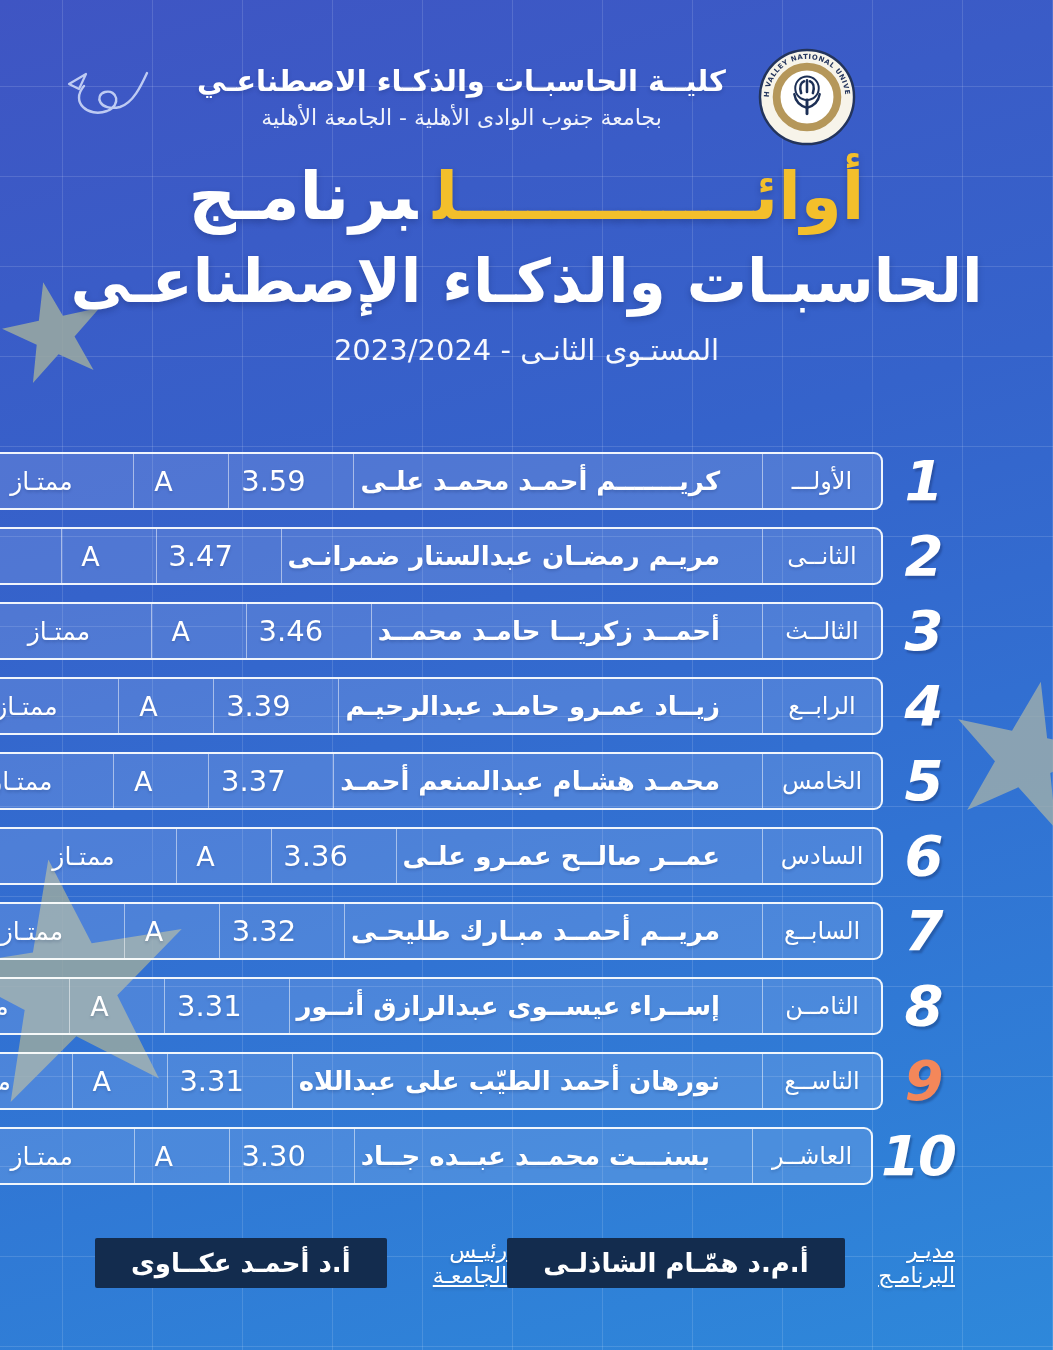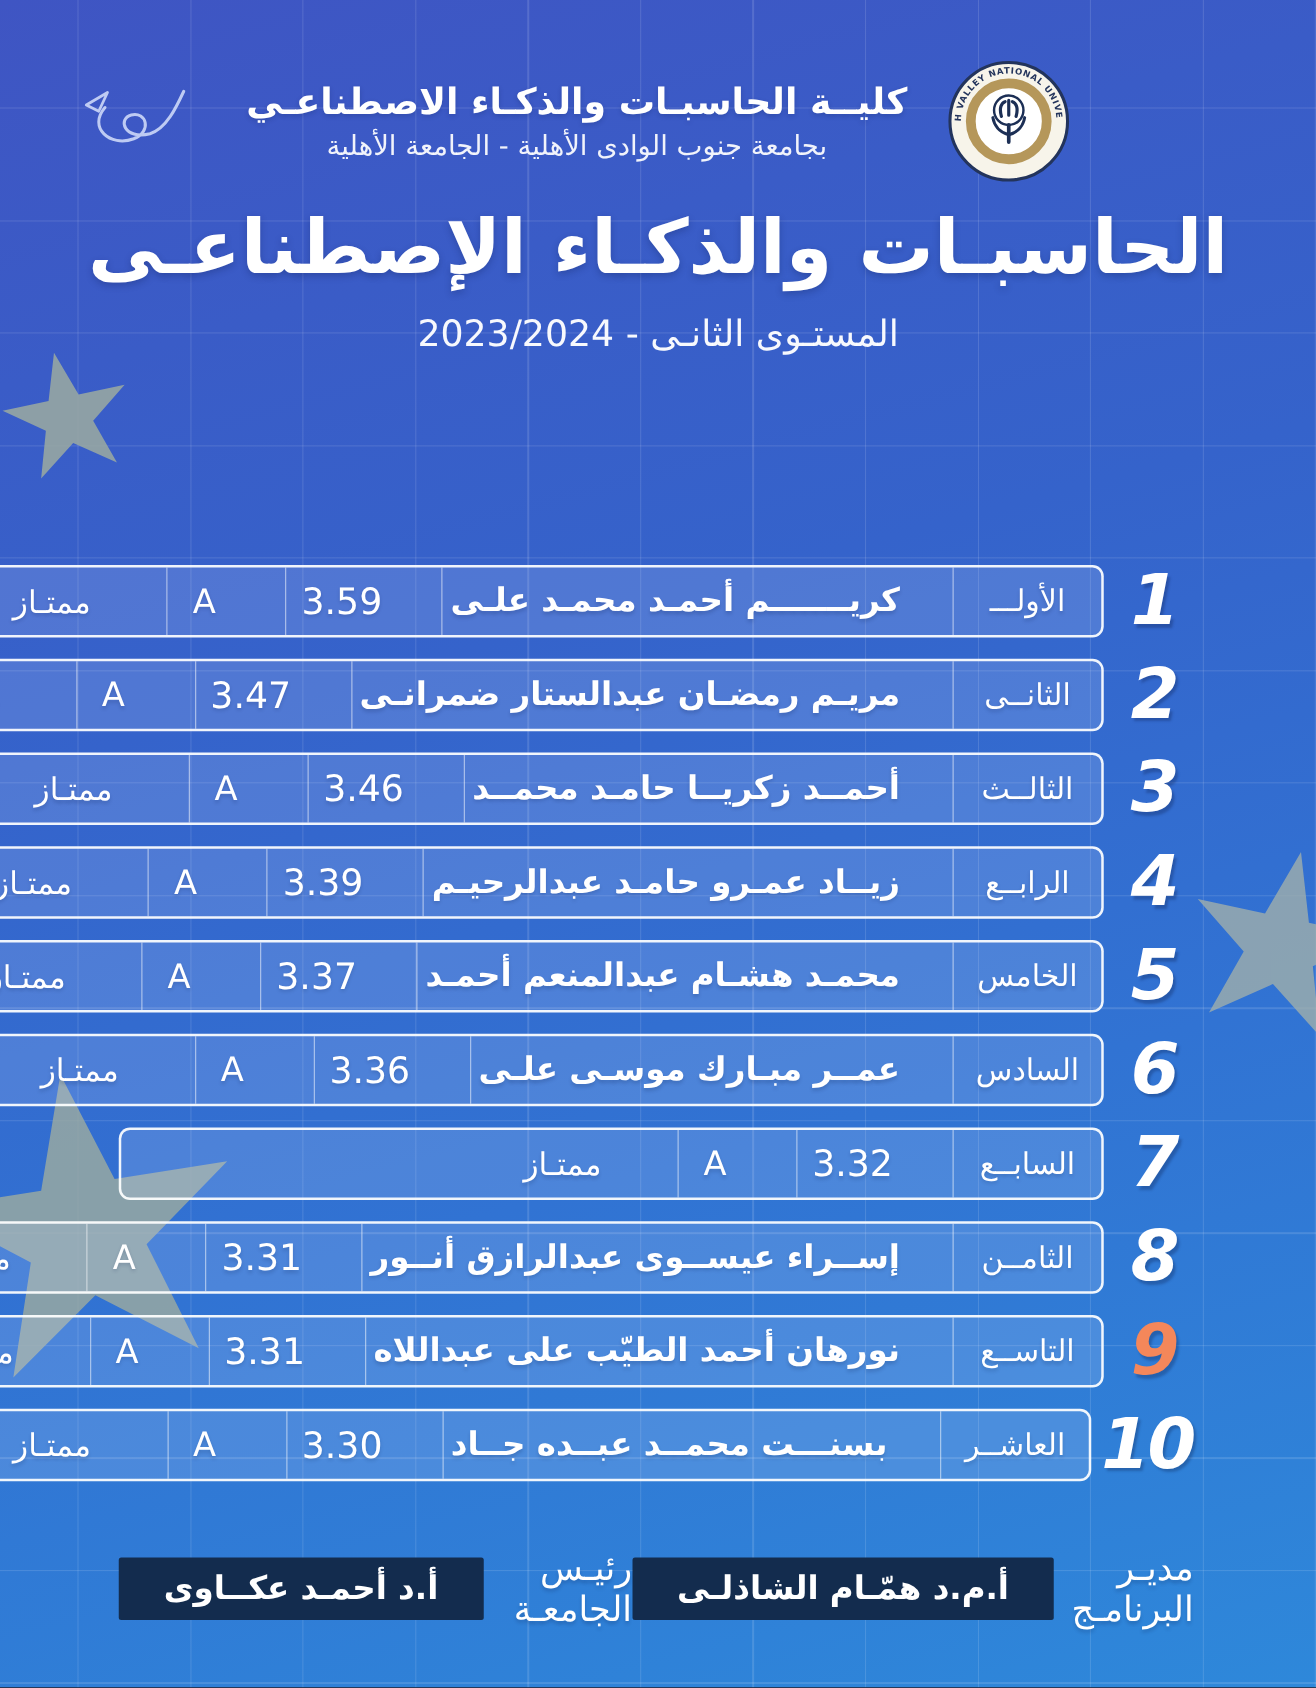--- a/index.html
+++ b/index.html
@@ -38,21 +38,21 @@
   .cell{display:flex;align-items:center;justify-content:center;padding:0 6px;text-shadow:0 2px 3px rgba(10,25,70,.18);margin-left:36px;}
   .cell:not(:last-child){border-left:1px solid rgba(255,255,255,.5);}
   .rank{flex:0 0 106px;font-size:24px;}
   .name{flex:1;font-size:26px;font-weight:bold;white-space:nowrap;}
   .gpa{flex:0 0 76px;font-size:29px;}
   .grade{flex:0 0 46px;font-size:27px;}
   .appr{flex:0 0 100px;font-size:25px;}
   
   .footer{position:absolute;top:1238px;left:95px;right:98px;display:flex;direction:rtl;justify-content:space-between;align-items:center;z-index:2;}
   .sig{display:flex;direction:rtl;align-items:center;gap:14px;}
-  .sig-label{font-size:28px;text-shadow:0 2px 3px rgba(10,25,70,.2);}
+  .sig-label{font-size:22px;text-shadow:0 2px 3px rgba(10,25,70,.2);text-decoration:underline;}
   .sig-name{background:#132c4e;color:#fff;font-size:26px;font-weight:bold;padding:10px 36px;border-radius:2px;white-space:nowrap;}
 </style>
 </head>
 <body>
 
 <div class="canvas">
 
   <svg class="star" style="left:2px;top:281px;width:104px;height:104px;transform:rotate(-12deg);opacity:.85" viewBox="0 0 100 100">
     <polygon points="50,0 61.8,35.5 98,35.5 68.6,57.5 79.8,92.7 50,71 20.2,92.7 31.4,57.5 2,35.5 38.2,35.5" fill="#9caba1"></polygon>
   </svg>
@@ -89,20 +89,23 @@
       <g stroke="#1c2f55" fill="none">
         <circle cx="50" cy="41" r="12" stroke-width="2"></circle>
         <path d="M44 46 c-2 -7 0 -11 3 -12 M50 45 v-12 M56 46 c2 -7 0 -11 -3 -12" stroke-width="2.6" stroke-linecap="round"></path>
         <path d="M50 53 V 67" stroke-width="3" stroke-linecap="round"></path>
         <path d="M50 61 C 42 59 38 53 37 47 M50 61 C 58 59 62 53 63 47" stroke-width="2.4" stroke-linecap="round"></path>
       </g>
     </svg>
   </div>
 
   <div class="title">
+    <div class="title-line1">
+      <span class="t-hl" style="color: rgb(243, 191, 43);">أوائـــــــــــــل</span><span class="t-rest">برنامـج</span>
+    </div>
     <div class="title-line2">الحاسبـات والذكـاء الإصطناعـى</div>
     <div class="title-sub">المستـوى الثانـى - 2023/2024</div>
   </div>
 
   <div class="rows">
 
     <div class="row">
       <div class="num" style="color: rgb(255, 255, 255);">1</div>
       <div class="band">
         <div class="cell rank">الأولـــ</div>
@@ -154,31 +157,32 @@
         <div class="cell gpa">3.37</div>
         <div class="cell grade">A</div>
         <div class="cell appr">ممتـاز</div>
       </div>
     </div>
 
     <div class="row">
       <div class="num" style="color: rgb(255, 255, 255);">6</div>
       <div class="band">
         <div class="cell rank">السادس</div>
-        <div class="cell name">عمــر مبـارك موسـى علـى</div>
+        <div class="cell name">عمــر صالــح عمـرو علـى</div>
         <div class="cell gpa">3.36</div>
         <div class="cell grade">A</div>
         <div class="cell appr">ممتـاز</div>
       </div>
     </div>
 
     <div class="row">
       <div class="num" style="color: rgb(255, 255, 255);">7</div>
       <div class="band">
         <div class="cell rank">السابــع</div>
+        <div class="cell name">مريــم أحمــد مبـارك طليحـى</div>
         <div class="cell gpa">3.32</div>
         <div class="cell grade">A</div>
         <div class="cell appr">ممتـاز</div>
       </div>
     </div>
 
     <div class="row">
       <div class="num" style="color: rgb(255, 255, 255);">8</div>
       <div class="band">
         <div class="cell rank">الثامــن</div>

